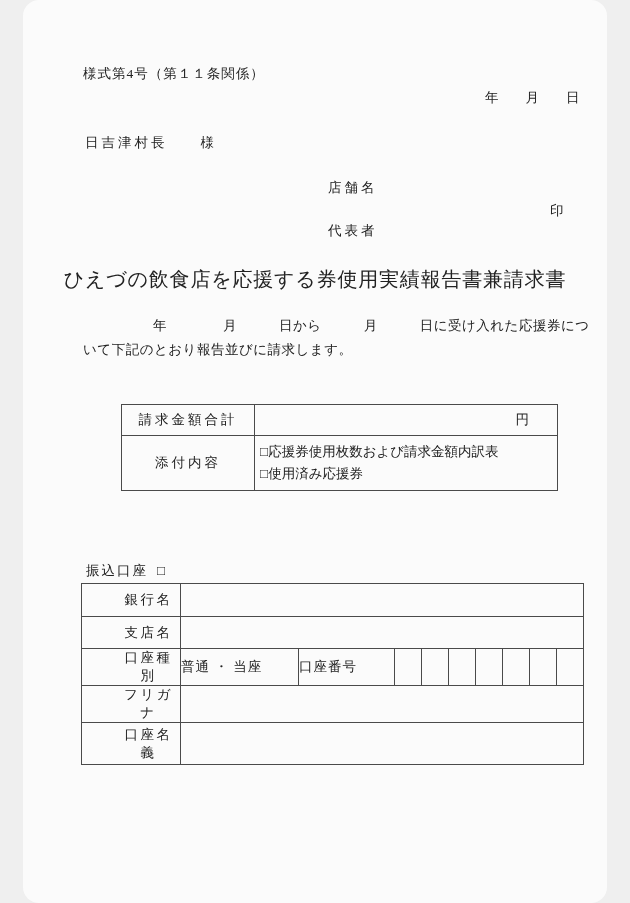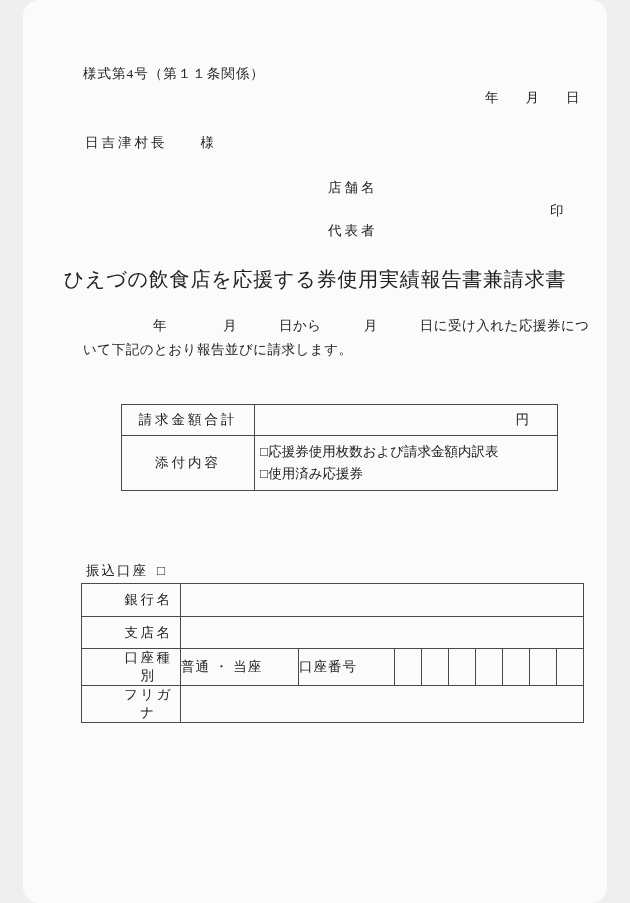--- a/index.html
+++ b/index.html
@@ -119,16 +119,20 @@
       <td></td>
       <td></td>
       <td></td>
       <td></td>
       <td></td>
     </tr>
     <tr>
       <td class="lbl" style="height:23px;">フリガナ</td>
       <td colspan="9"></td>
     </tr>
+    <tr>
+      <td class="lbl" style="height:41px;">口座名義</td>
+      <td colspan="9"></td>
+    </tr>
   </tbody>
     </table>
 
 </div>
 
 </body></html>

